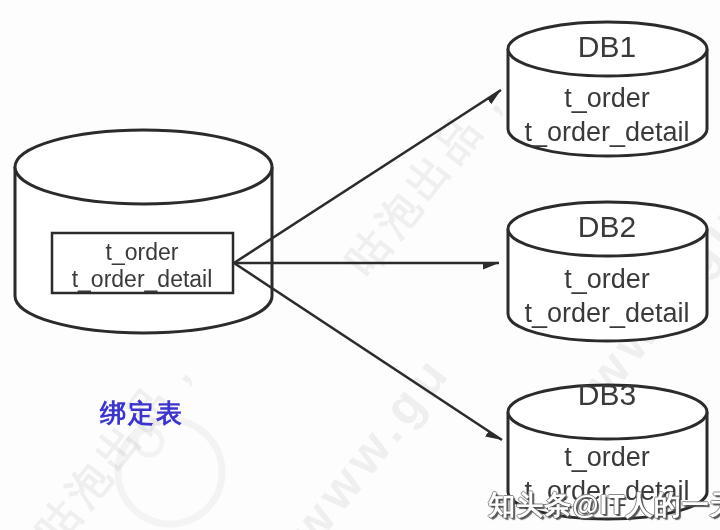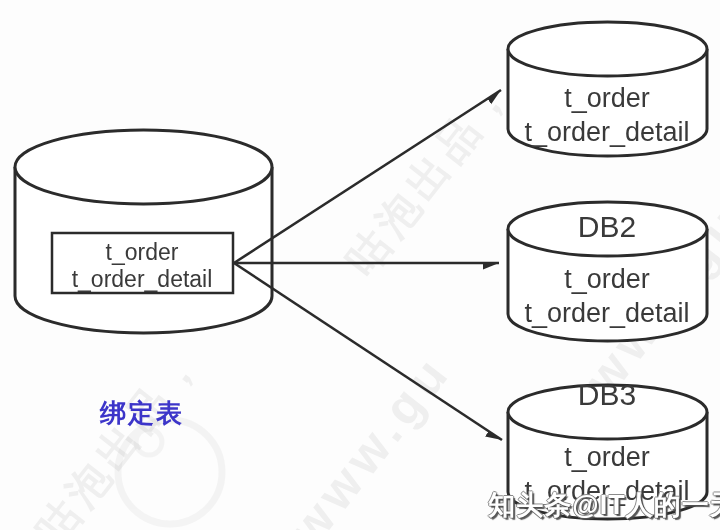--- a/index.html
+++ b/index.html
@@ -92,20 +92,21 @@
     </g>
 
     <line x1="234" y1="263" x2="501" y2="90" stroke="#2b2b2b" stroke-width="2.6" marker-end="url(#arrowhead)"></line>
     <line x1="234" y1="263" x2="499" y2="263" stroke="#2b2b2b" stroke-width="2.6" marker-end="url(#arrowhead)"></line>
     <line x1="234" y1="263" x2="502" y2="440" stroke="#2b2b2b" stroke-width="2.6" marker-end="url(#arrowhead)"></line>
   </svg>
 
   <div class="label tbl-small" style="left:142px;top:252px;">t_order</div>
   <div class="label tbl-small" style="left:142px;top:279px;">t_order_detail</div>
 
+  <div class="label db-name" style="left:607px;top:47px;">DB1</div>
   <div class="label tbl-big" style="left:607px;top:98px;">t_order</div>
   <div class="label tbl-big" style="left:607px;top:132px;">t_order_detail</div>
 
   <div class="label db-name" style="left:607px;top:227px;text-align:center;">DB2</div>
   <div class="label tbl-big" style="left:607px;top:279px;">t_order</div>
   <div class="label tbl-big" style="left:607px;top:313px;">t_order_detail</div>
 
   <div class="label db-name" style="left:607px;top:395px;">DB3</div>
   <div class="label tbl-big" style="left:607px;top:457px;">t_order</div>
   <div class="label tbl-big" style="left:607px;top:491px;">t_order_detail</div>

